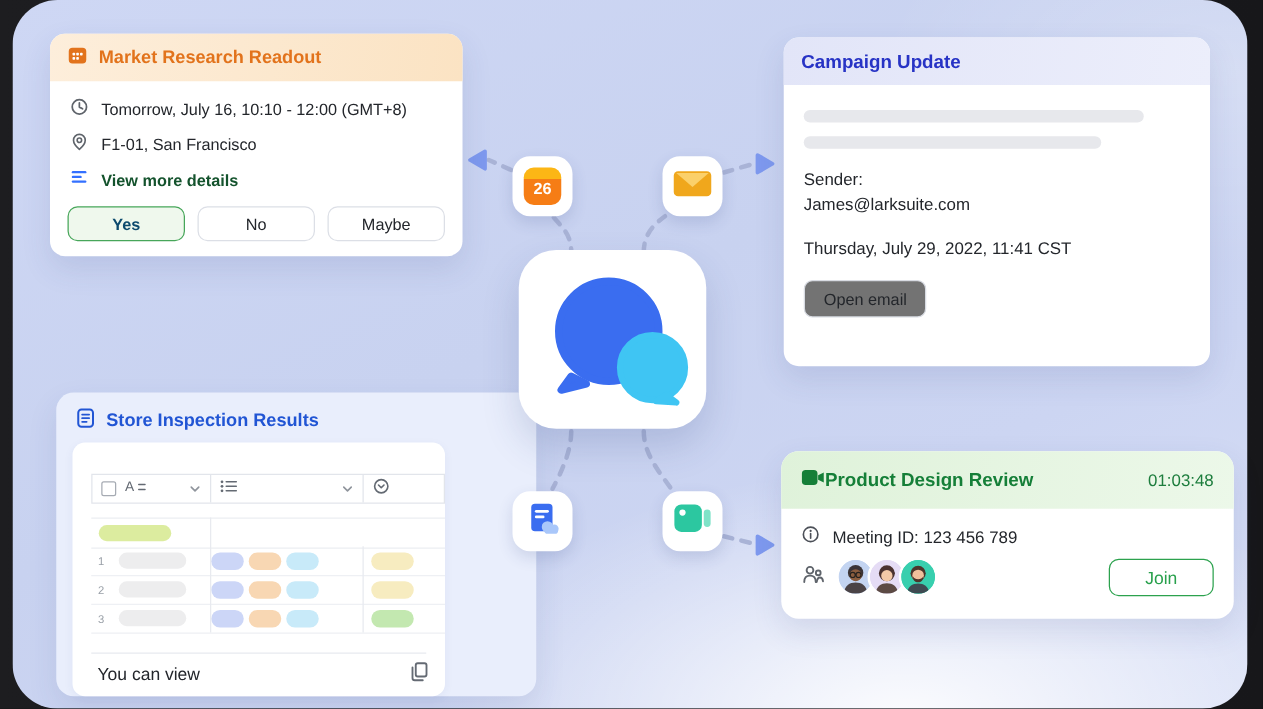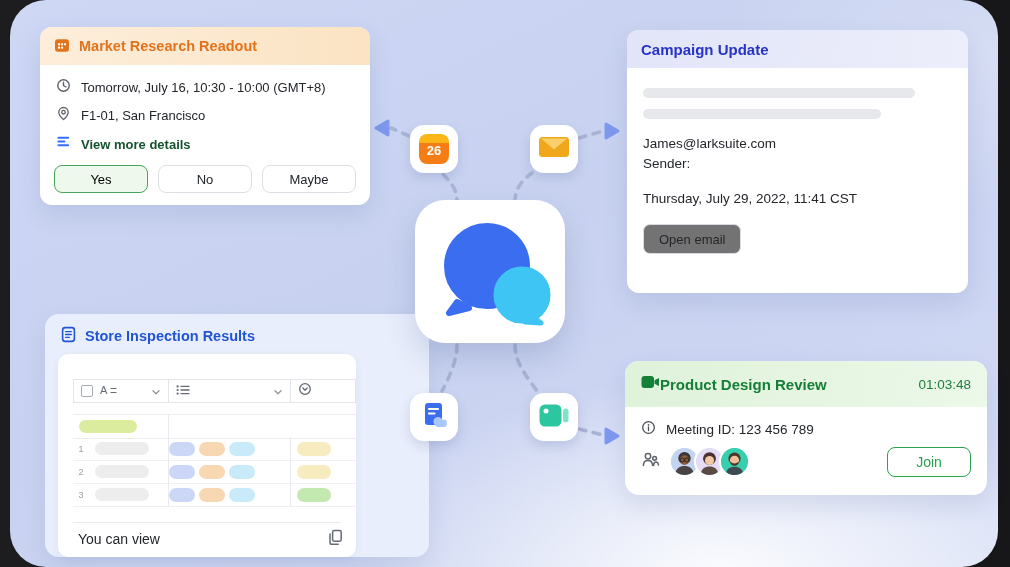--- a/index.html
+++ b/index.html
@@ -18,21 +18,21 @@
 
   
   .card-tl{left:40px;top:27px;width:330px;height:178px;}
   .hdr-orange{background:linear-gradient(100deg,#fdeedb 0%,#fbe3c3 100%);color:#e2731c;font-size:14.5px;}
   .info-row{display:flex;align-items:center;gap:10px;margin:10px 16px 0;font-size:13px;color:#23262b;}
   .info-row.first{margin-top:13px;}
   .link-row{color:#14532d;font-weight:bold;align-items:flex-end;}
   .rsvp{display:flex;gap:10px;margin:13px 14px 0;}
   .rsvp button{flex:1;height:28px;border-radius:8px;font-size:13px;color:#23262b;
     background:#fff;border:1px solid #dcdfe6;font-family:inherit;cursor:pointer;}
-  .rsvp .btn-yes{background:#eff8ed;border:1.5px solid #47a65a;color:#000000;font-weight:normal;}
+  .rsvp .btn-yes{background:#eff8ed;border:1.5px solid #47a65a;color:#0c4a6e;font-weight:bold;}
 
   
   .card-tr{left:627px;top:30px;width:341px;height:263px;}
   .hdr-blue{background:linear-gradient(100deg,#e2e5f8 0%,#eceefb 100%);color:#2733c5;font-size:15px;}
   .skel{height:10px;border-radius:5px;background:#e7e8ec;margin-left:16px;}
   .skel.b1{width:272px;margin-top:20px;}
   .skel.b2{width:238px;margin-top:11px;}
   .field{margin:15px 16px 0;font-size:13.5px;color:#23262b;line-height:20px;}
   .open-email{margin:15px 0 0 16px;height:30px;padding:0 15px;background:#737373;border:1px solid #d8dbe2;
     border-radius:7px;font-size:13px;color:#23262b;font-family:inherit;cursor:pointer;}
@@ -133,21 +133,21 @@
       </span>
       <span>Market Research Readout</span>
     </div>
     <div class="info-row first">
       <span>
         <svg width="15" height="15" viewBox="0 0 16 16">
             <circle cx="8" cy="8" r="6.1" fill="none" stroke="#5f646b" stroke-width="1.5"></circle>
             <path d="M8 4.6 V8.2 L10.7 9.6" fill="none" stroke="#5f646b" stroke-width="1.5" stroke-linecap="round" stroke-linejoin="round"></path>
           </svg>
       </span>
-      <span>Tomorrow, July 16, 10:30 - 10:00 (GMT+8)</span>
+      <span>Tomorrow, July 16, 10:10 - 12:00 (GMT+8)</span>
     </div>
     <div class="info-row">
       <span>
         <svg width="15" height="15" viewBox="0 0 16 16">
             <path d="M8 1.6 C5.1 1.6 3 3.9 3 6.6 C3 10.2 8 14.4 8 14.4 C8 14.4 13 10.2 13 6.6 C13 3.9 10.9 1.6 8 1.6 Z" fill="none" stroke="#5f646b" stroke-width="1.4" stroke-linejoin="round"></path>
             <circle cx="8" cy="6.6" r="1.9" fill="none" stroke="#5f646b" stroke-width="1.4"></circle>
           </svg>
       </span>
       <span>F1-01, San Francisco</span>
     </div>
@@ -170,22 +170,22 @@
     </div>
   </div>
 
   <div class="card card-tr">
     <div class="card-header hdr-blue">
       <span>Campaign Update</span>
     </div>
     <div class="skel b1"></div>
     <div class="skel b2"></div>
     <div class="field">
+      <div>Sender:</div>
       <div>James@larksuite.com</div>
-      <div>Sender:</div>
     </div>
     <div class="field">
       <div>Thursday, July 29, 2022, 11:41 CST</div>
     </div>
     <button class="open-email">Open email</button>
   </div>
 
   <div class="card card-bl">
     <div class="bl-title">
       <span>

